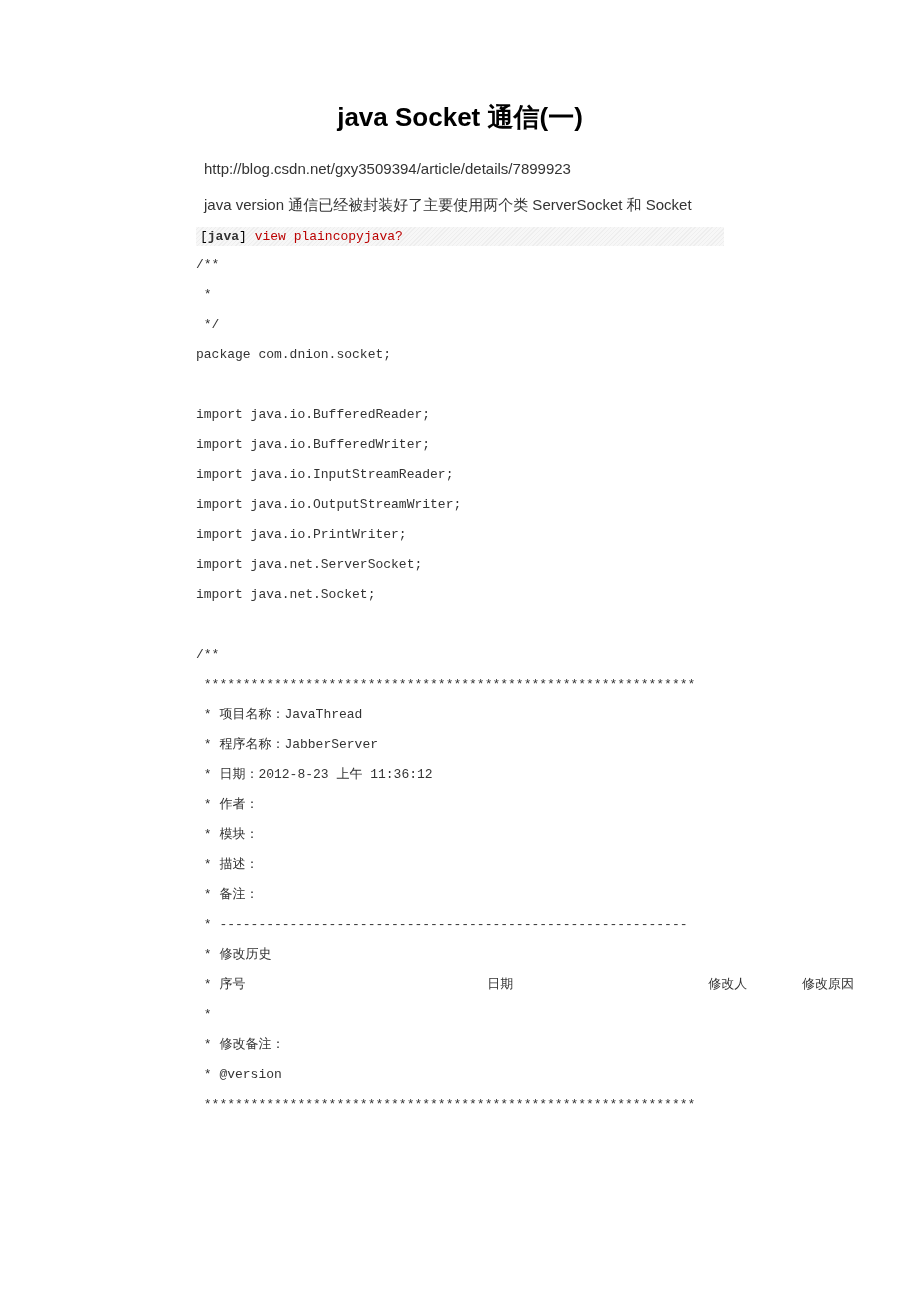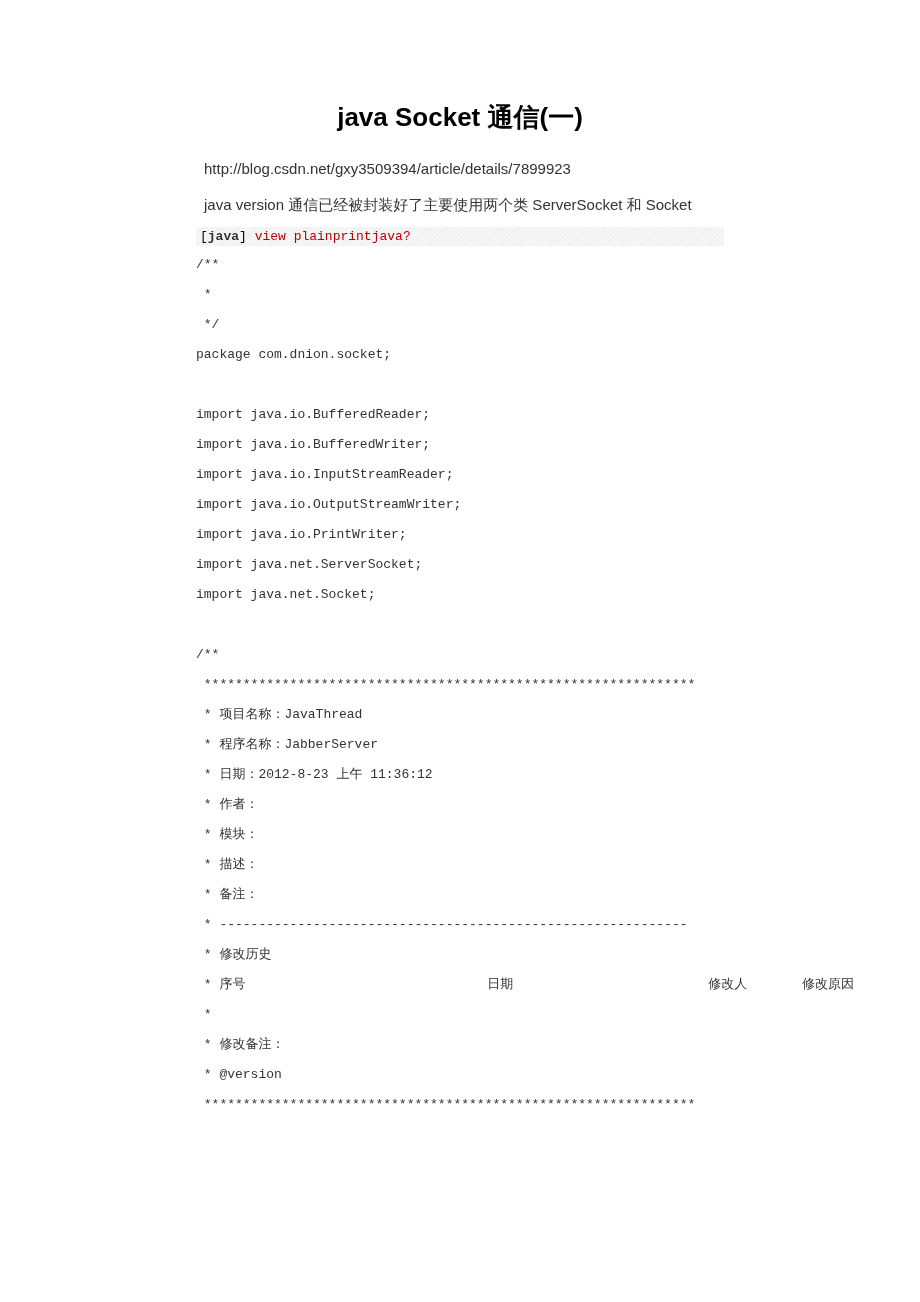--- a/index.html
+++ b/index.html
@@ -57,21 +57,21 @@
 </head>
 <body>
 
 <div class="page">
   <h1 class="title">java Socket 通信(一)</h1>
 
   <p class="para url">http://blog.csdn.net/gxy3509394/article/details/7899923</p>
   <p class="para">java version 通信已经被封装好了主要使用两个类 ServerSocket  和 Socket</p>
 
   <div class="code-toolbar">
-    <span>[</span><span class="lang">java</span><span>] </span><span class="red">view plain</span><span class="red">print</span><span class="red">java</span><span class="red">?</span>
+    <span>[</span><span class="lang">java</span><span>] </span><span class="red">view plain</span><span class="red">copy</span><span class="red">java</span><span class="red">?</span>
   </div>
 
   <div class="code-block">/** 
  *  
  */  
 package com.dnion.socket;  
   
 import java.io.BufferedReader;  
 import java.io.BufferedWriter;  
 import java.io.InputStreamReader;  

